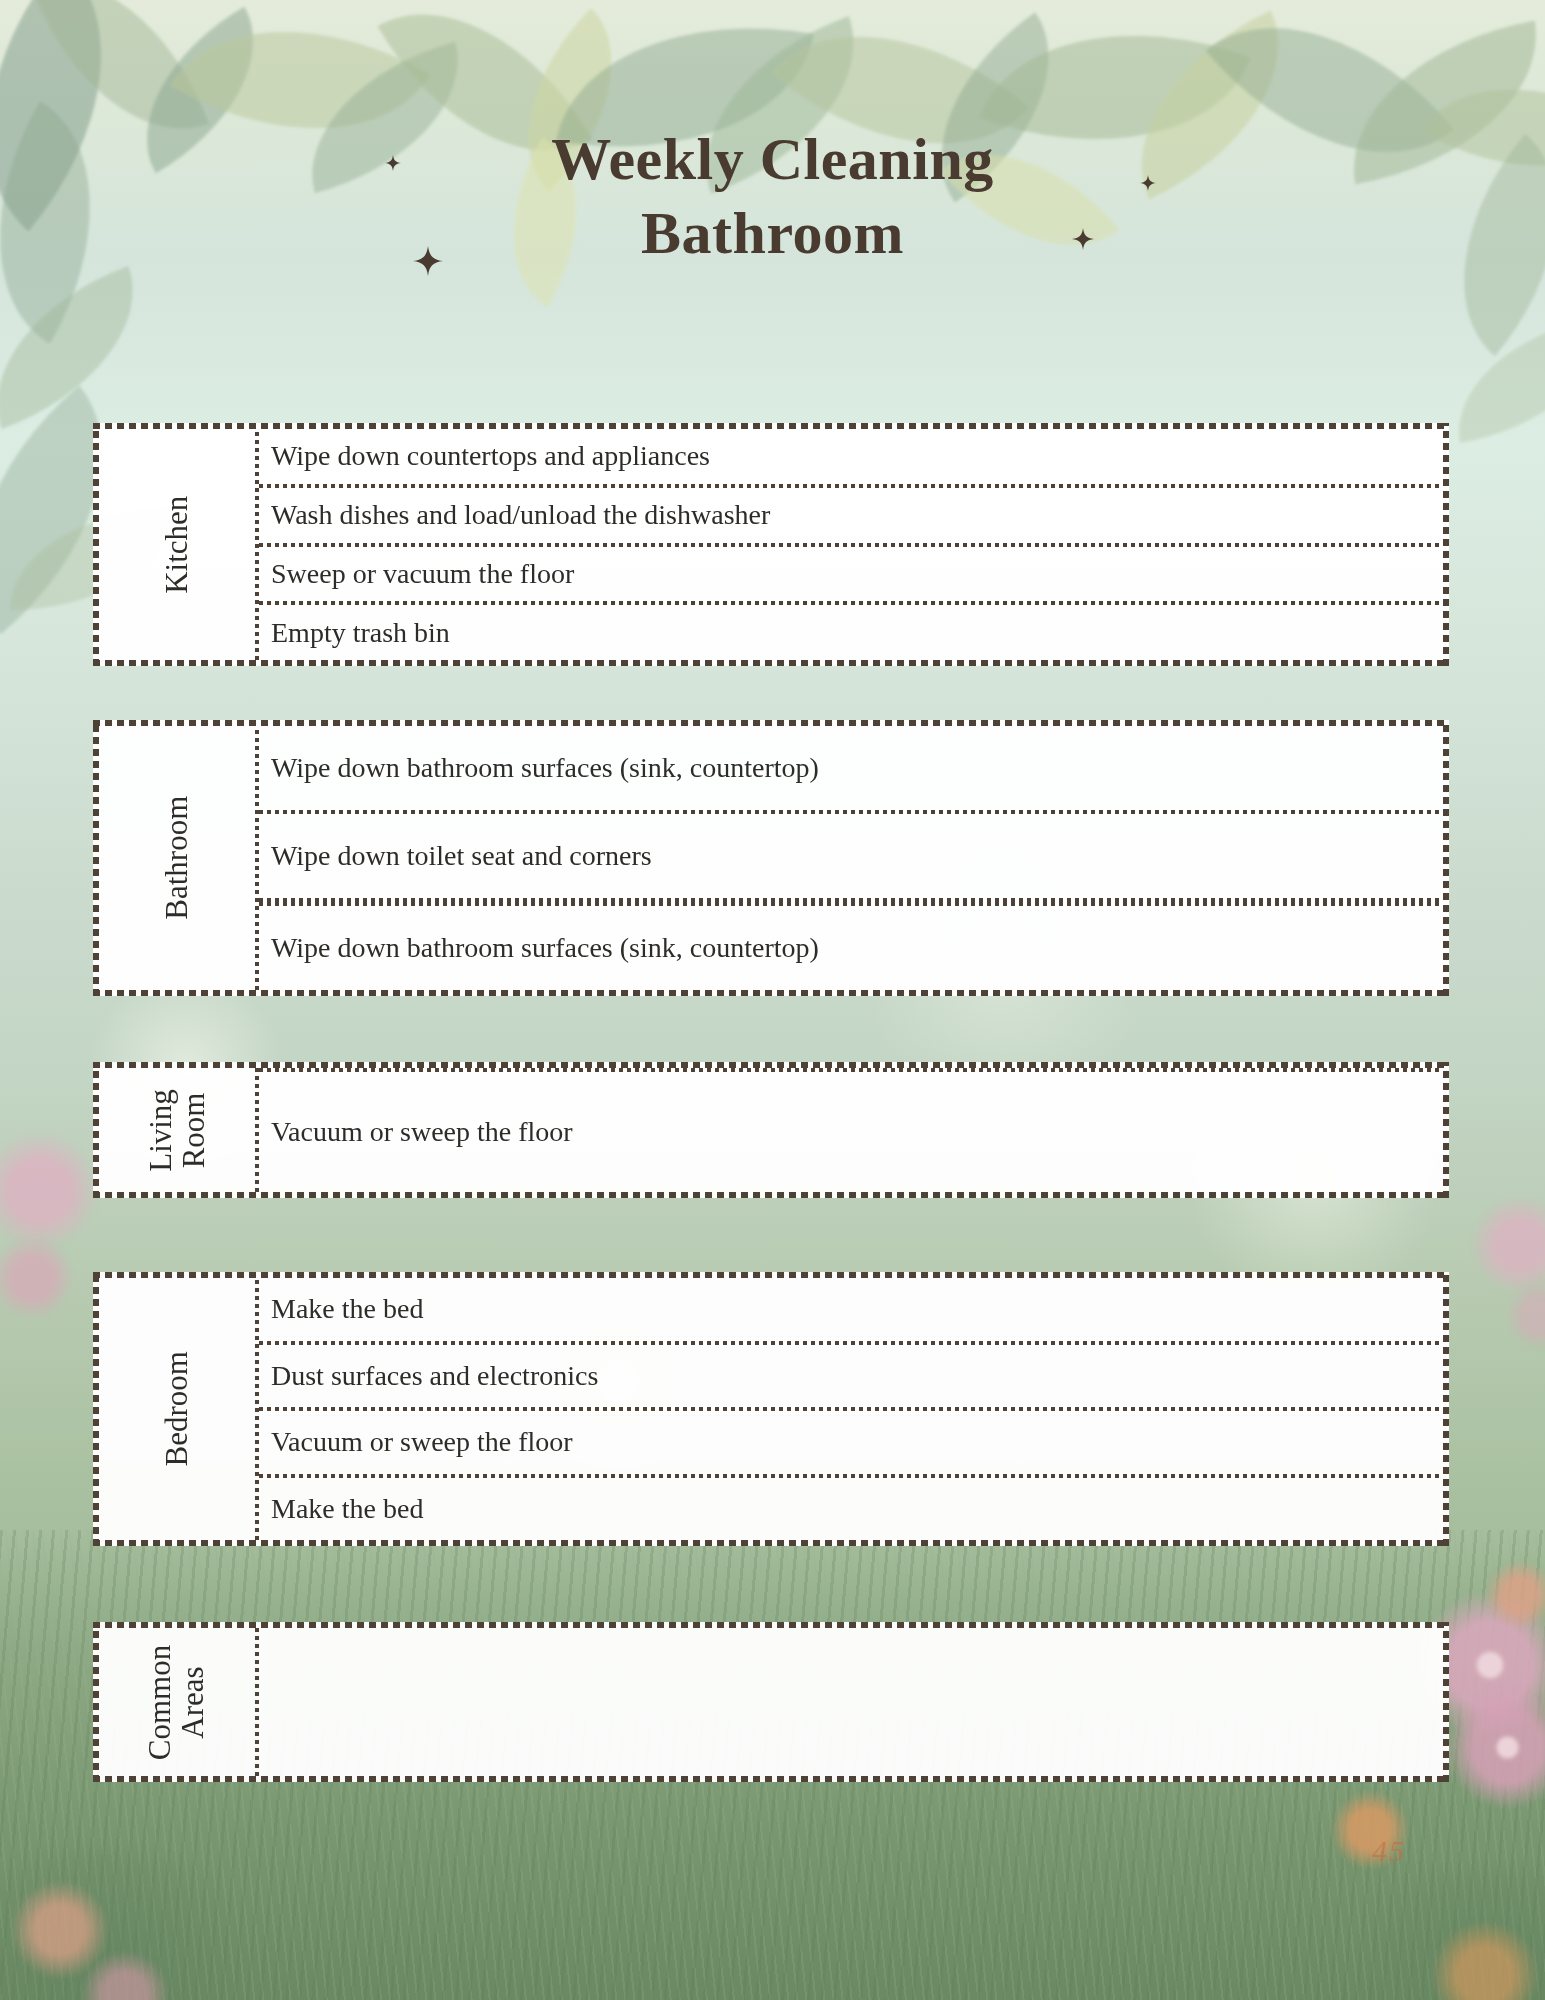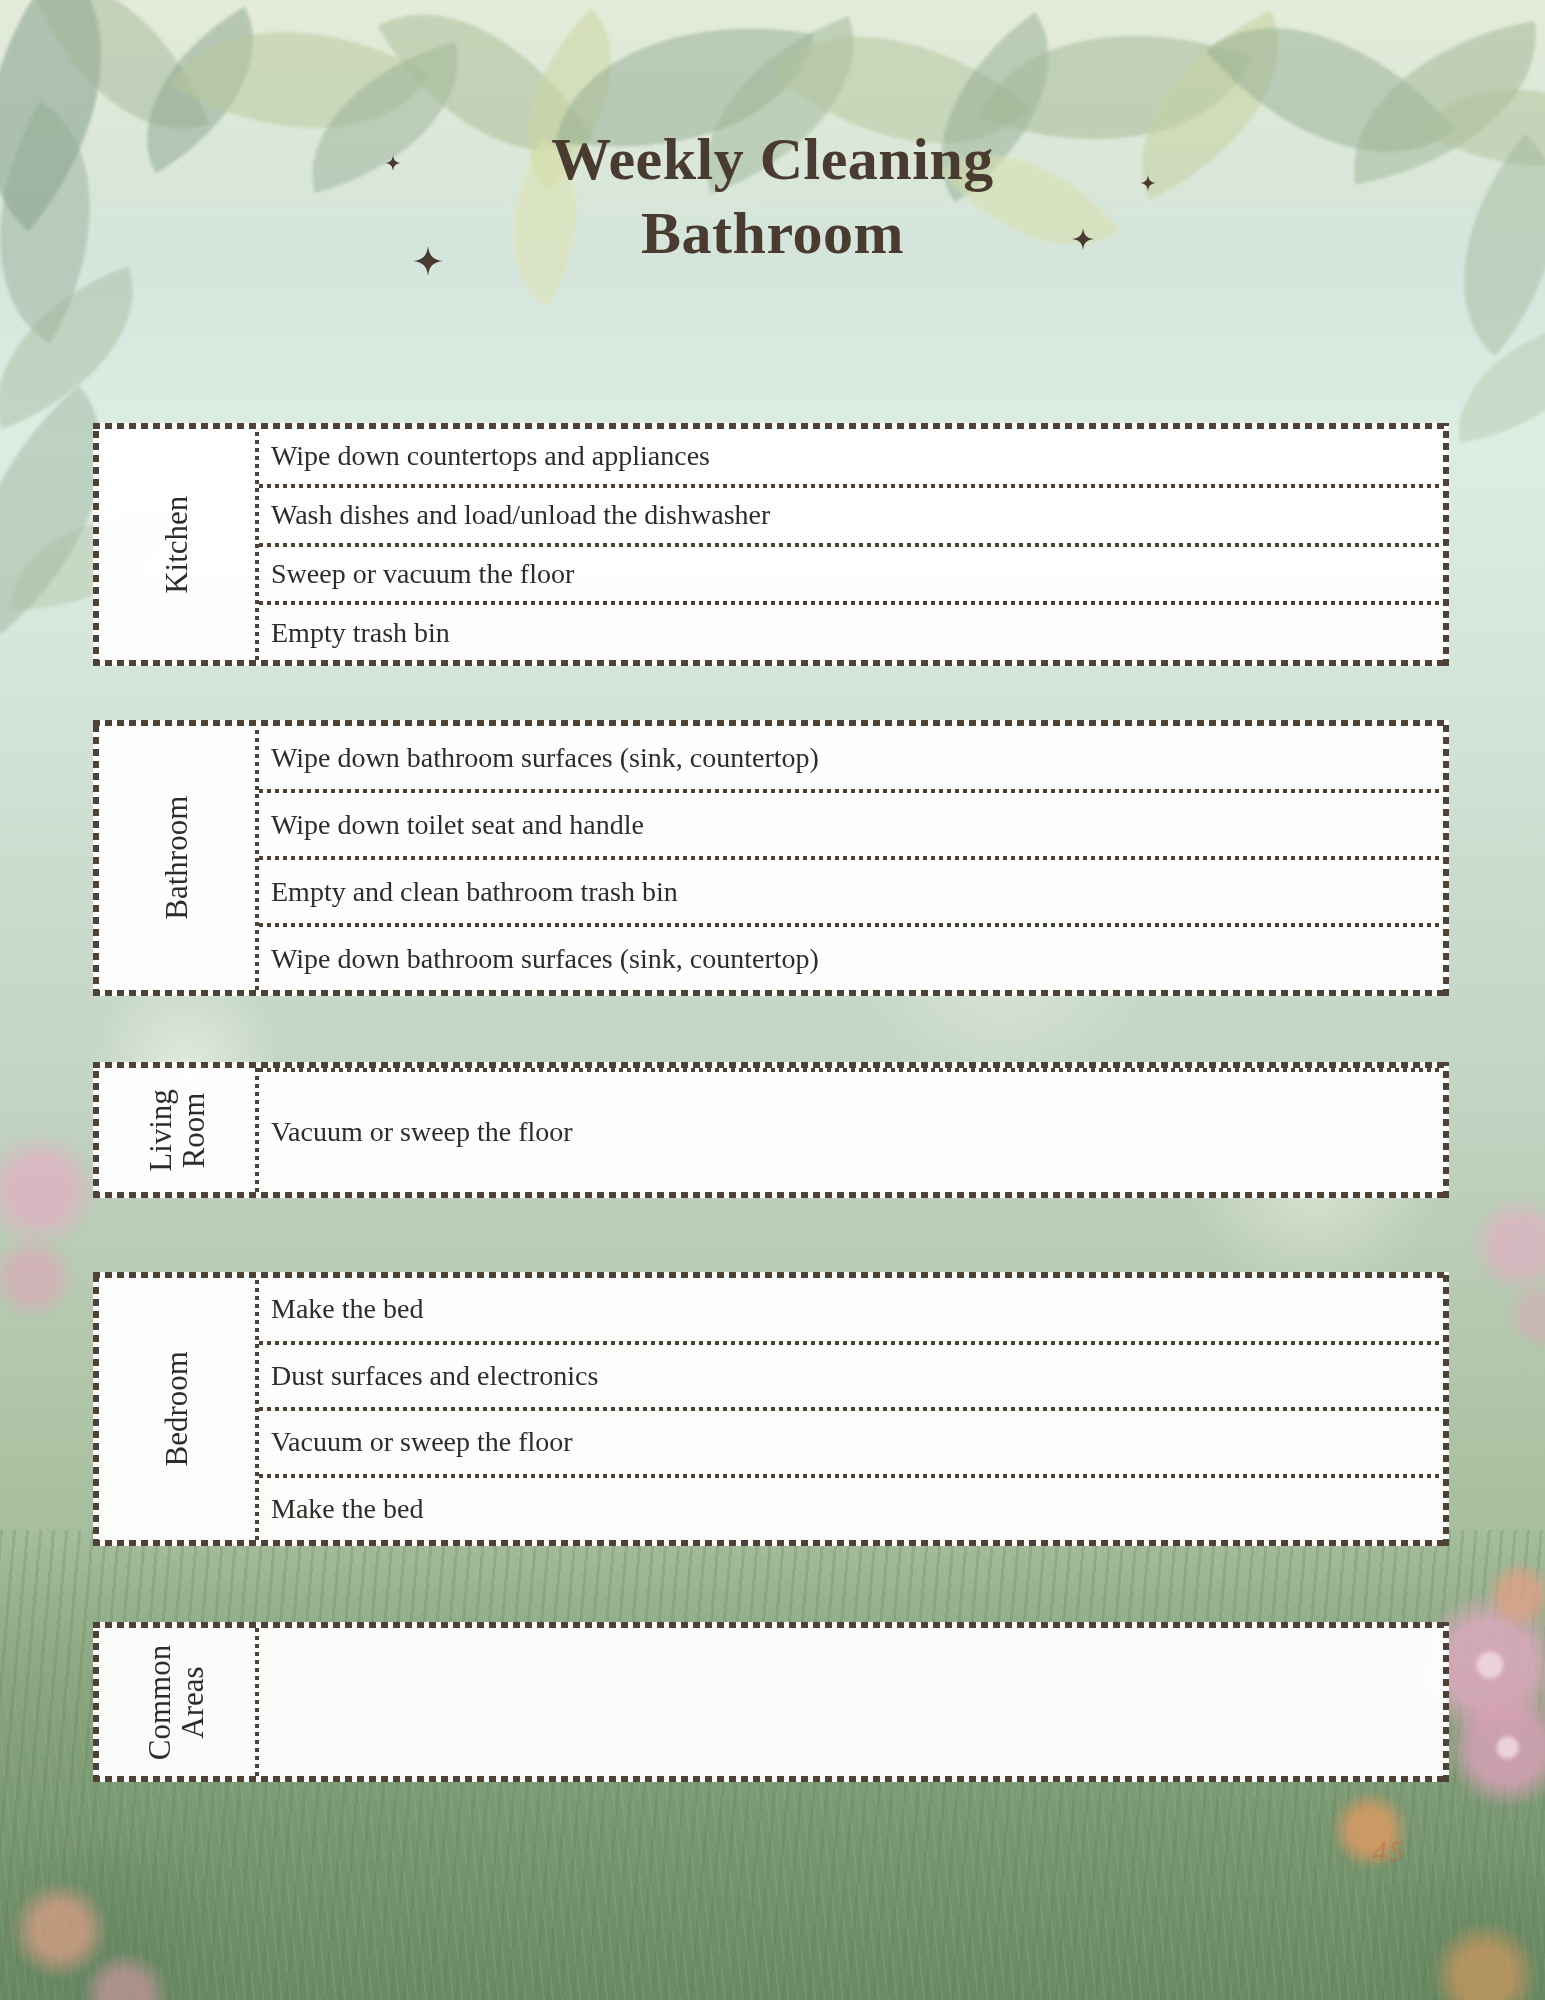--- a/index.html
+++ b/index.html
@@ -154,26 +154,23 @@
     <div class="label-cell">
       <div class="label-text">Bathroom</div>
     </div>
     <div class="vdiv"></div>
     <div class="rows">
       <div class="row">
           <span>Wipe down bathroom surfaces (sink, countertop)</span>
         </div>
       <div class="hdiv"></div>
       <div class="row">
-          <span>Wipe down toilet seat and handle</span>
-        </div>
-      <div class="hdiv"></div>
-      <div class="row">
-          <span>Empty and clean bathroom trash bin</span>
-        </div>
+          <span>Wipe down toilet seat and corners</span>
+        </div>
+      <div class="hdiv"></div>
       <div class="hdiv"></div>
       <div class="row">
           <span>Wipe down bathroom surfaces (sink, countertop)</span>
         </div>
     </div>
   </section>
 
   <section class="table" style="top:1062px;height:136px">
     <div class="label-cell">
       <div class="label-text">Living

